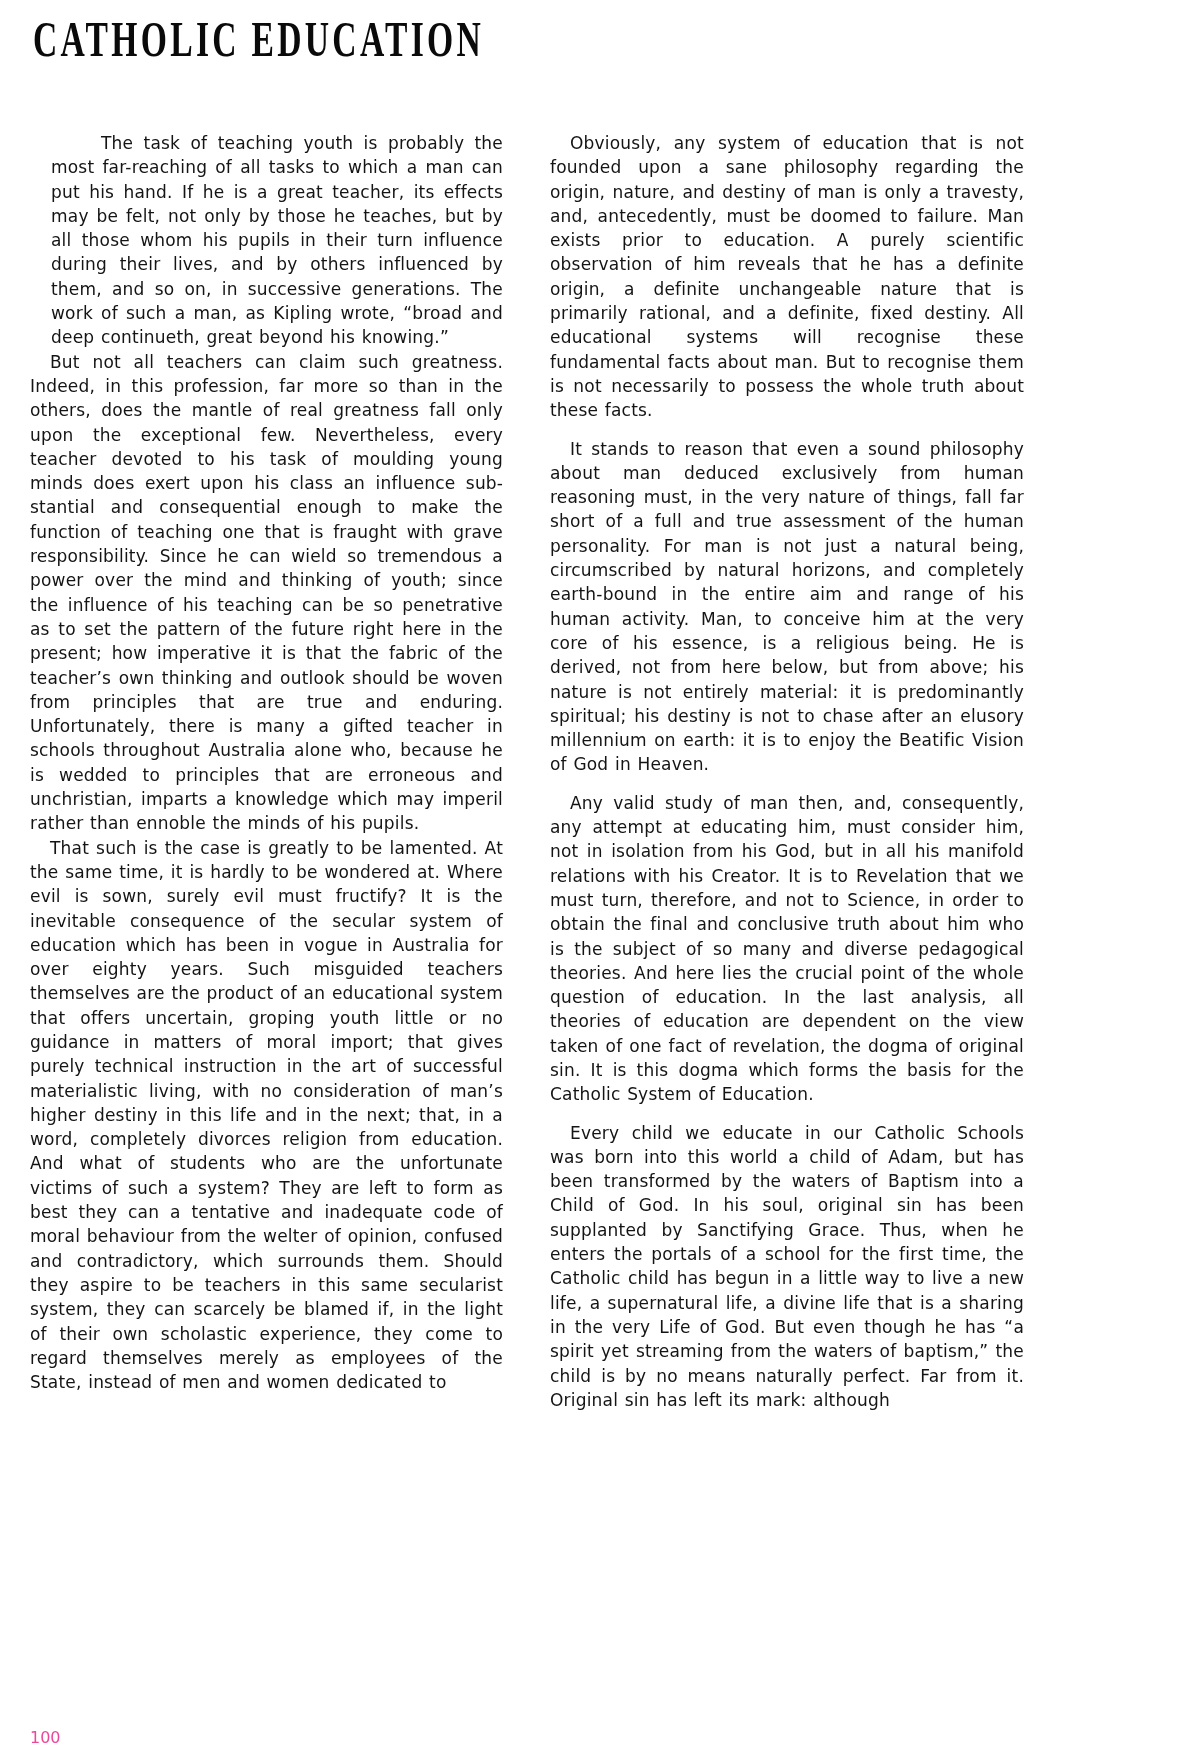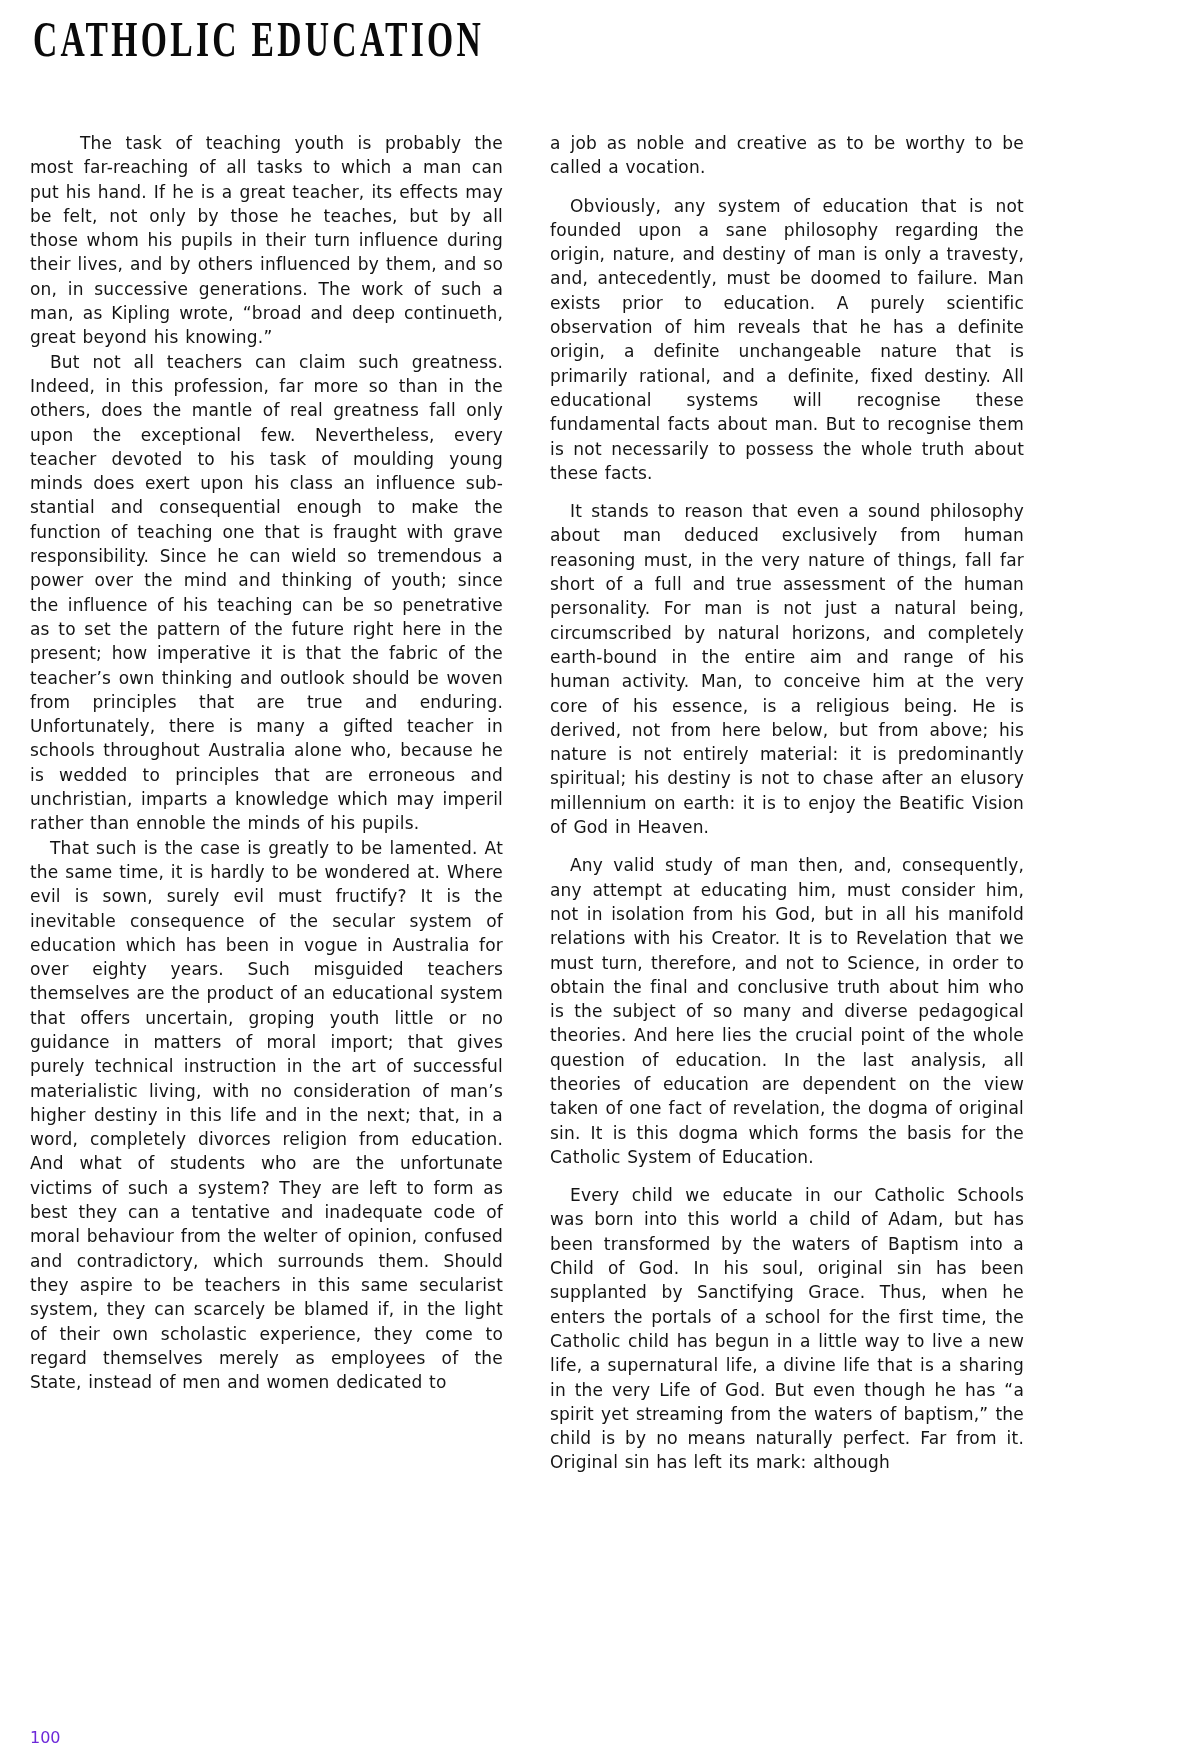--- a/index.html
+++ b/index.html
@@ -24,40 +24,39 @@
     font-size: 17px;
     line-height: 24.3px;
     text-align: justify;
     letter-spacing: 0.2px;
     word-spacing: 1px;
   }
   .col-left { left: 30px; width: 473px; }
   .col-right { left: 550px; width: 474px; }
   .col p { margin: 0; text-indent: 20px; }
   .col p.noindent { text-indent: 0; }
-  .col-left p.first { text-indent: 50px; }
+  .col-left p.first { text-indent: 50px; margin-left: 21px; }
   .col-left p + p { }
   .col-right p + p { margin-top: 14px; }
   .page-number {
     position: absolute; left: 30px; top: 1728px;
-    font-size: 16px; color: #6d28d9;
+    font-size: 16px; color: #ec4899;
   }
 </style>
 </head>
 <body>
 
 <div class="title">CATHOLIC EDUCATION</div>
 
 <div class="col col-left">
   <p class="first">The task of teaching youth is probably the most far-reaching of all tasks to which a man can put his hand.  If he is a great teacher, its effects may be felt, not only by those he teaches, but by all those whom his pupils in their turn influence during their lives, and by others influenced by them, and so on, in successive generations.  The work of such a man, as Kipling wrote, “broad and deep continueth, great beyond his knowing.”</p>
   <p>But not all teachers can claim such greatness. Indeed, in this profession, far more so than in the others, does the mantle of real greatness fall only upon the exceptional few.  Nevertheless, every teacher devoted to his task of moulding young minds does exert upon his class an influence sub­stantial and consequential enough to make the function of teaching one that is fraught with grave responsibility.  Since he can wield so tremen­dous a power over the mind and thinking of youth; since the influence of his teaching can be so penetrative as to set the pattern of the future right here in the present; how imperative it is that the fabric of the teacher’s own thinking and outlook should be woven from principles that are true and enduring.  Unfortunately, there is many a gifted teacher in schools throughout Australia alone who, because he is wedded to principles that are erroneous and unchristian, imparts a knowledge which may imperil rather than ennoble the minds of his pupils.</p>
   <p>That such is the case is greatly to be lamented. At the same time, it is hardly to be wondered at. Where evil is sown, surely evil must fructify?  It is the inevitable consequence of the secular system of education which has been in vogue in Australia for over eighty years.  Such misguided teachers themselves are the product of an educational system that offers uncertain, groping youth little or no guidance in matters of moral import; that gives purely technical instruction in the art of successful materialistic living, with no consideration of man’s higher destiny in this life and in the next; that, in a word, completely divorces religion from educa­tion.  And what of students who are the unfortun­ate victims of such a system?  They are left to form as best they can a tentative and inadequate code of moral behaviour from the welter of opinion, confused and contradictory, which surrounds them. Should they aspire to be teachers in this same secularist system, they can scarcely be blamed if, in the light of their own scholastic experience, they come to regard themselves merely as employees of the State, instead of men and women dedicated to</p>
 </div>
 
 <div class="col col-right">
-  <p class="noindent">a job as noble and creative as to be worthy to be called a vocation.</p>
   <p>Obviously, any system of education that is not founded upon a sane philosophy regarding the origin, nature, and destiny of man is only a travesty, and, antecedently, must be doomed to failure.  Man exists prior to education.  A purely scientific observation of him reveals that he has a definite origin, a definite unchangeable nature that is primarily rational, and a definite, fixed destiny.  All educational systems will recognise these fundamental facts about man.  But to recognise them is not necessarily to possess the whole truth about these facts.</p>
   <p>It stands to reason that even a sound philosophy about man deduced exclusively from human reasoning must, in the very nature of things, fall far short of a full and true assessment of the human personality.  For man is not just a natural being, circumscribed by natural horizons, and completely earth-bound in the entire aim and range of his human activity.  Man, to conceive him at the very core of his essence, is a religious being. He is derived, not from here below, but from above; his nature is not entirely material: it is predomin­antly spiritual; his destiny is not to chase after an elusory millennium on earth: it is to enjoy the Beatific Vision of God in Heaven.</p>
   <p>Any valid study of man then, and, consequently, any attempt at educating him, must consider him, not in isolation from his God, but in all his mani­fold relations with his Creator.  It is to Revelation that we must turn, therefore, and not to Science, in order to obtain the final and conclusive truth about him who is the subject of so many and diverse pedagogical theories.  And here lies the crucial point of the whole question of education.  In the last analysis, all theories of education are depend­ent on the view taken of one fact of revelation, the dogma of original sin.  It is this dogma which forms the basis for the Catholic System of Education.</p>
   <p>Every child we educate in our Catholic Schools was born into this world a child of Adam, but has been transformed by the waters of Baptism into a Child of God.  In his soul, original sin has been supplanted by Sanctifying Grace.  Thus, when he enters the portals of a school for the first time, the Catholic child has begun in a little way to live a new life, a supernatural life, a divine life that is a sharing in the very Life of God.  But even though he has “a spirit yet streaming from the waters of baptism,” the child is by no means naturally perfect. Far from it.  Original sin has left its mark: although</p>
 </div>
 
 <div class="page-number">100</div>
 
 </body></html>

